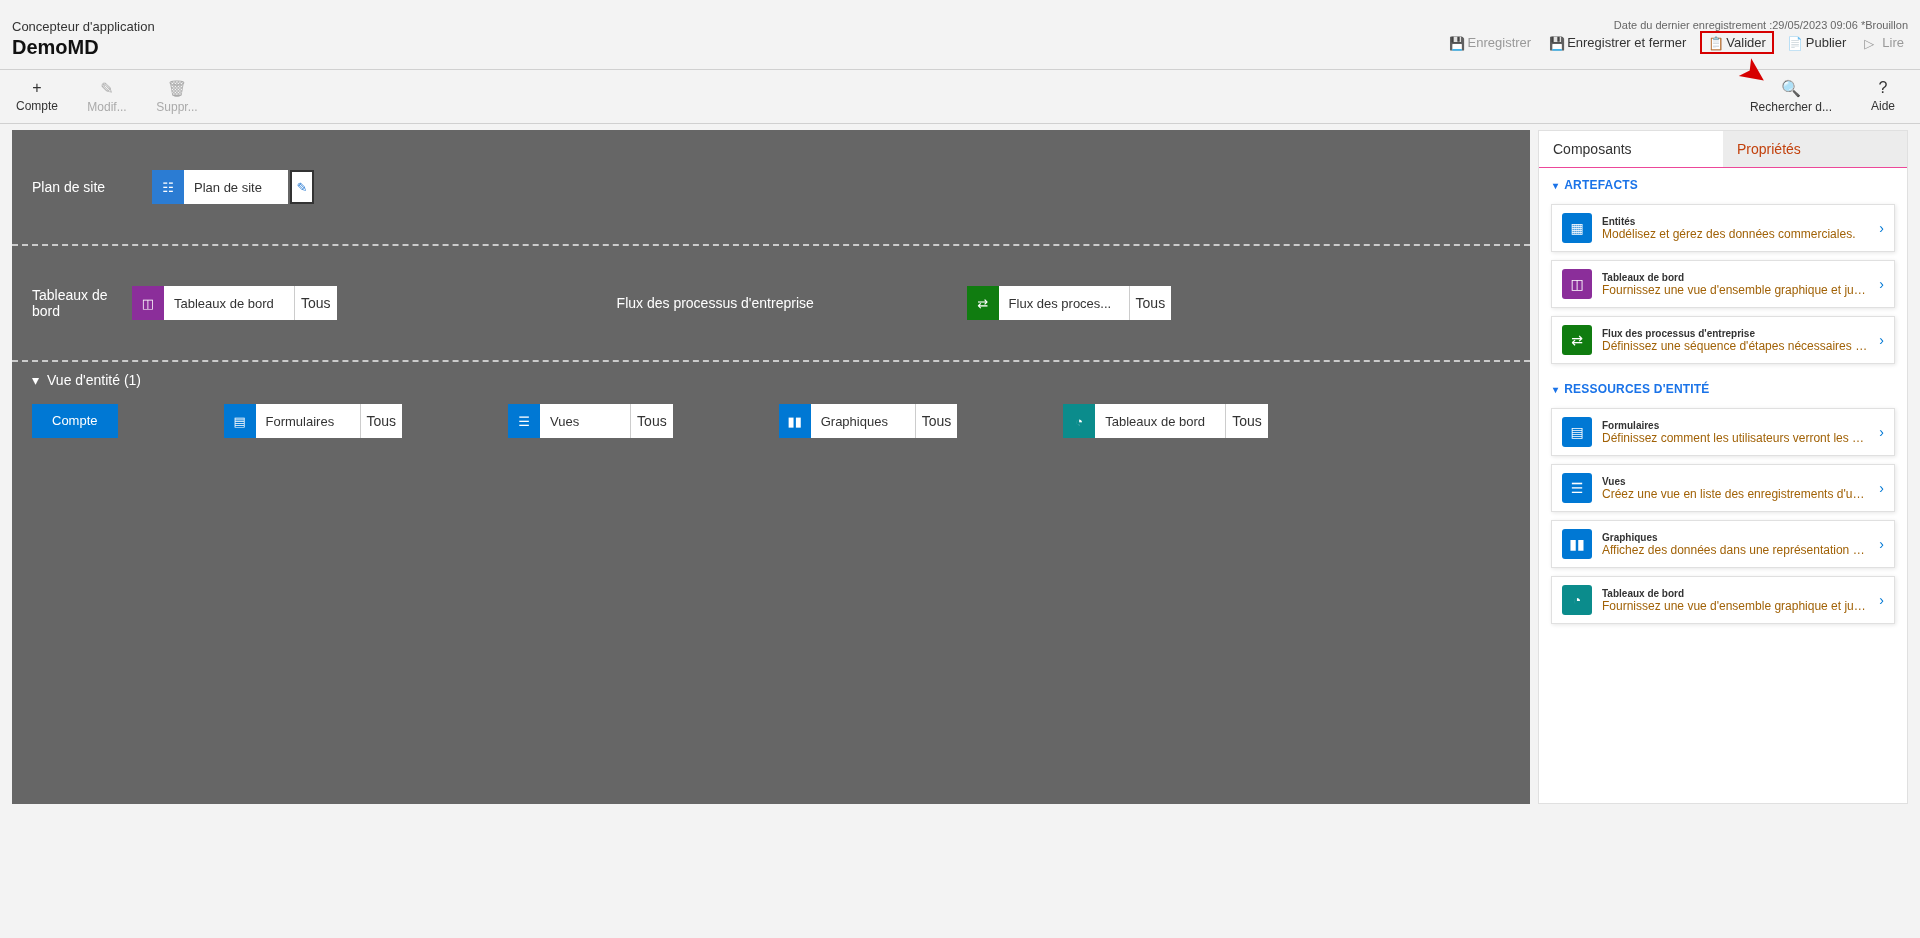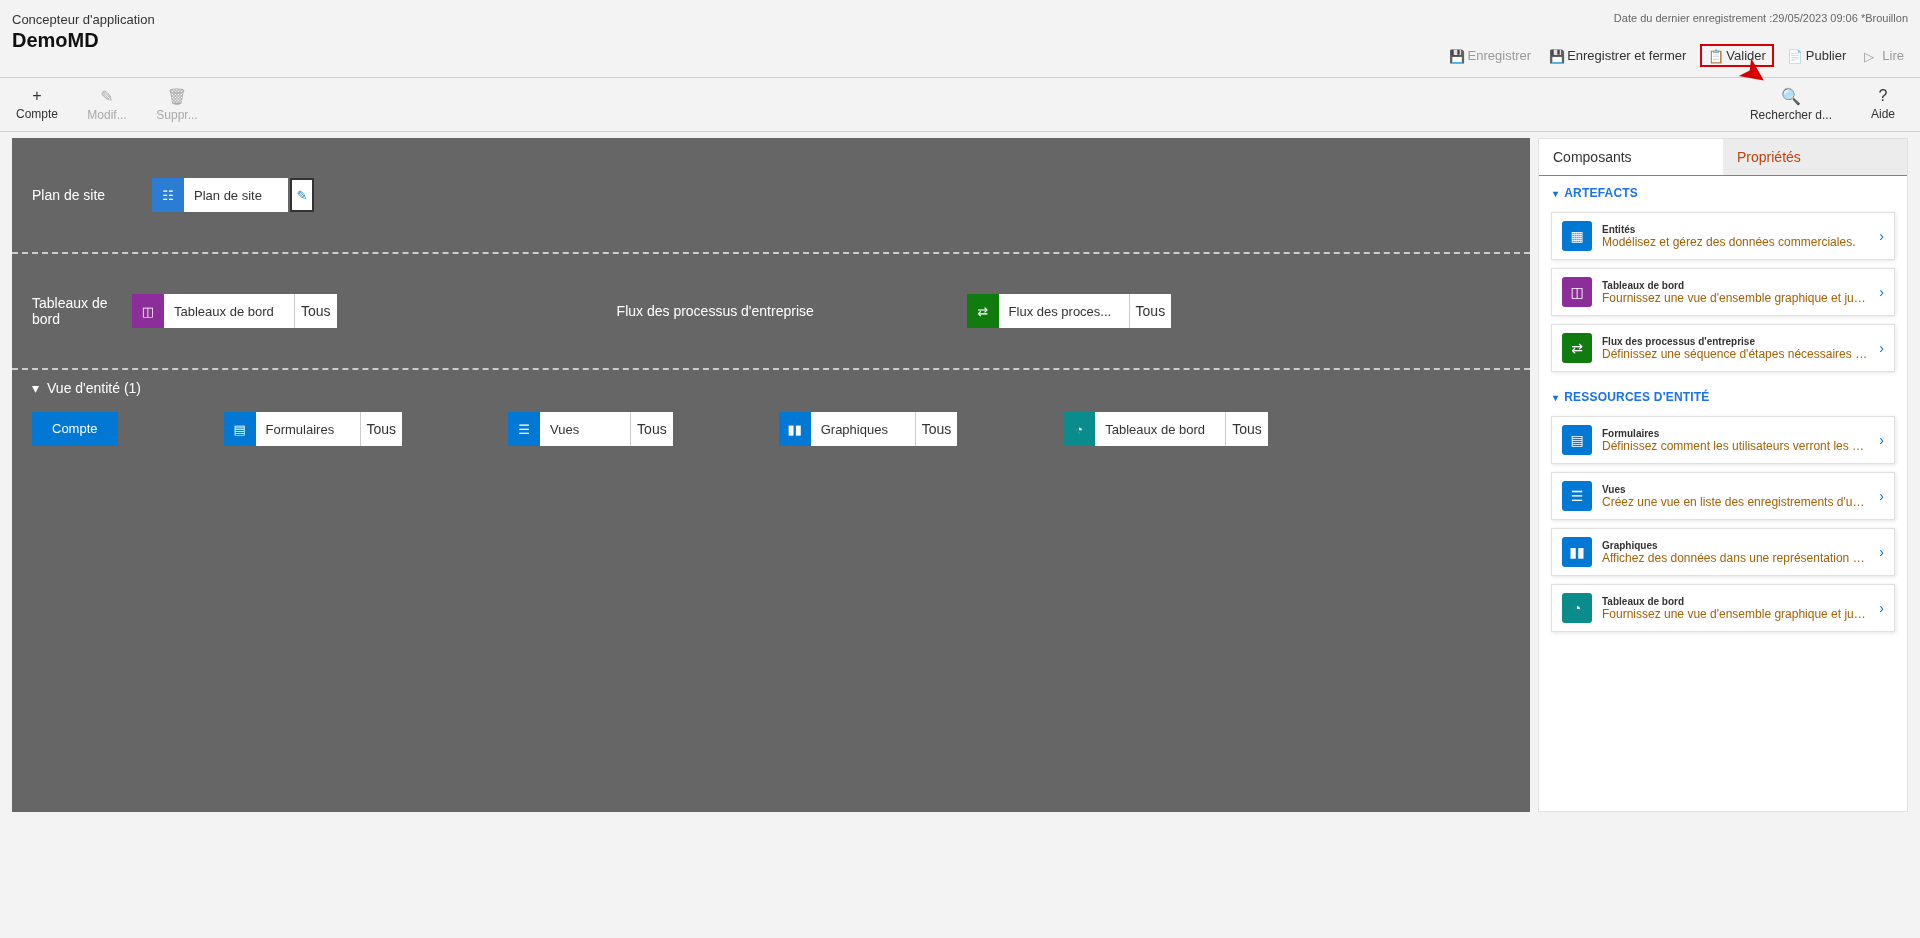--- a/index.html
+++ b/index.html
@@ -1,21 +1,21 @@
 <!DOCTYPE html>
 <html><head>
 <meta charset="utf-8">
 <style>
   * { box-sizing: border-box; margin: 0; padding: 0; }
   body { font-family: "Segoe UI", Arial, sans-serif; font-size: 13px; color: #333; background: #f3f3f3; }
-  .header { background: #f3f3f3; padding: 12px 12px 10px 12px; border-bottom: 1px solid #d0d0d0; display: flex; align-items: flex-start; justify-content: space-between; }
+  .header { background: #f3f3f3; padding: 19px 12px 10px 12px; border-bottom: 1px solid #d0d0d0; display: flex; align-items: flex-start; justify-content: space-between; }
   .header-left { display: flex; flex-direction: column; }
   .header-title-small { font-size: 13px; color: #333; }
   .header-title-big { font-size: 20px; font-weight: 600; color: #111; margin-top: 2px; }
-  .header-right { display: flex; flex-direction: column; align-items: flex-end; gap: 20px; }
+  .header-right { display: flex; flex-direction: column; align-items: flex-end; gap: 0; }
   .last-saved { font-size: 11px; color: #666; }
   .top-actions { display: flex; gap: 10px; align-items: center; }
   .top-action { display: inline-flex; align-items: center; gap: 4px; font-size: 13px; color: #333; cursor: pointer; padding: 2px 4px; }
   .top-action.disabled { color: #999; }
   .top-action .ic { width: 14px; height: 14px; display: inline-block; }
   .validate-highlight { border: 2px solid #d60000; padding: 2px 6px; }
   .red-arrow { color: #d60000; font-size: 34px; position: absolute; top: 52px; right: 152px; transform: rotate(35deg); }
   
   .cmdbar { background: #f3f3f3; border-bottom: 1px solid #d0d0d0; display: flex; align-items: center; justify-content: space-between; padding: 6px 14px; height: 54px; }
   .cmd-left { display: flex; gap: 24px; }

